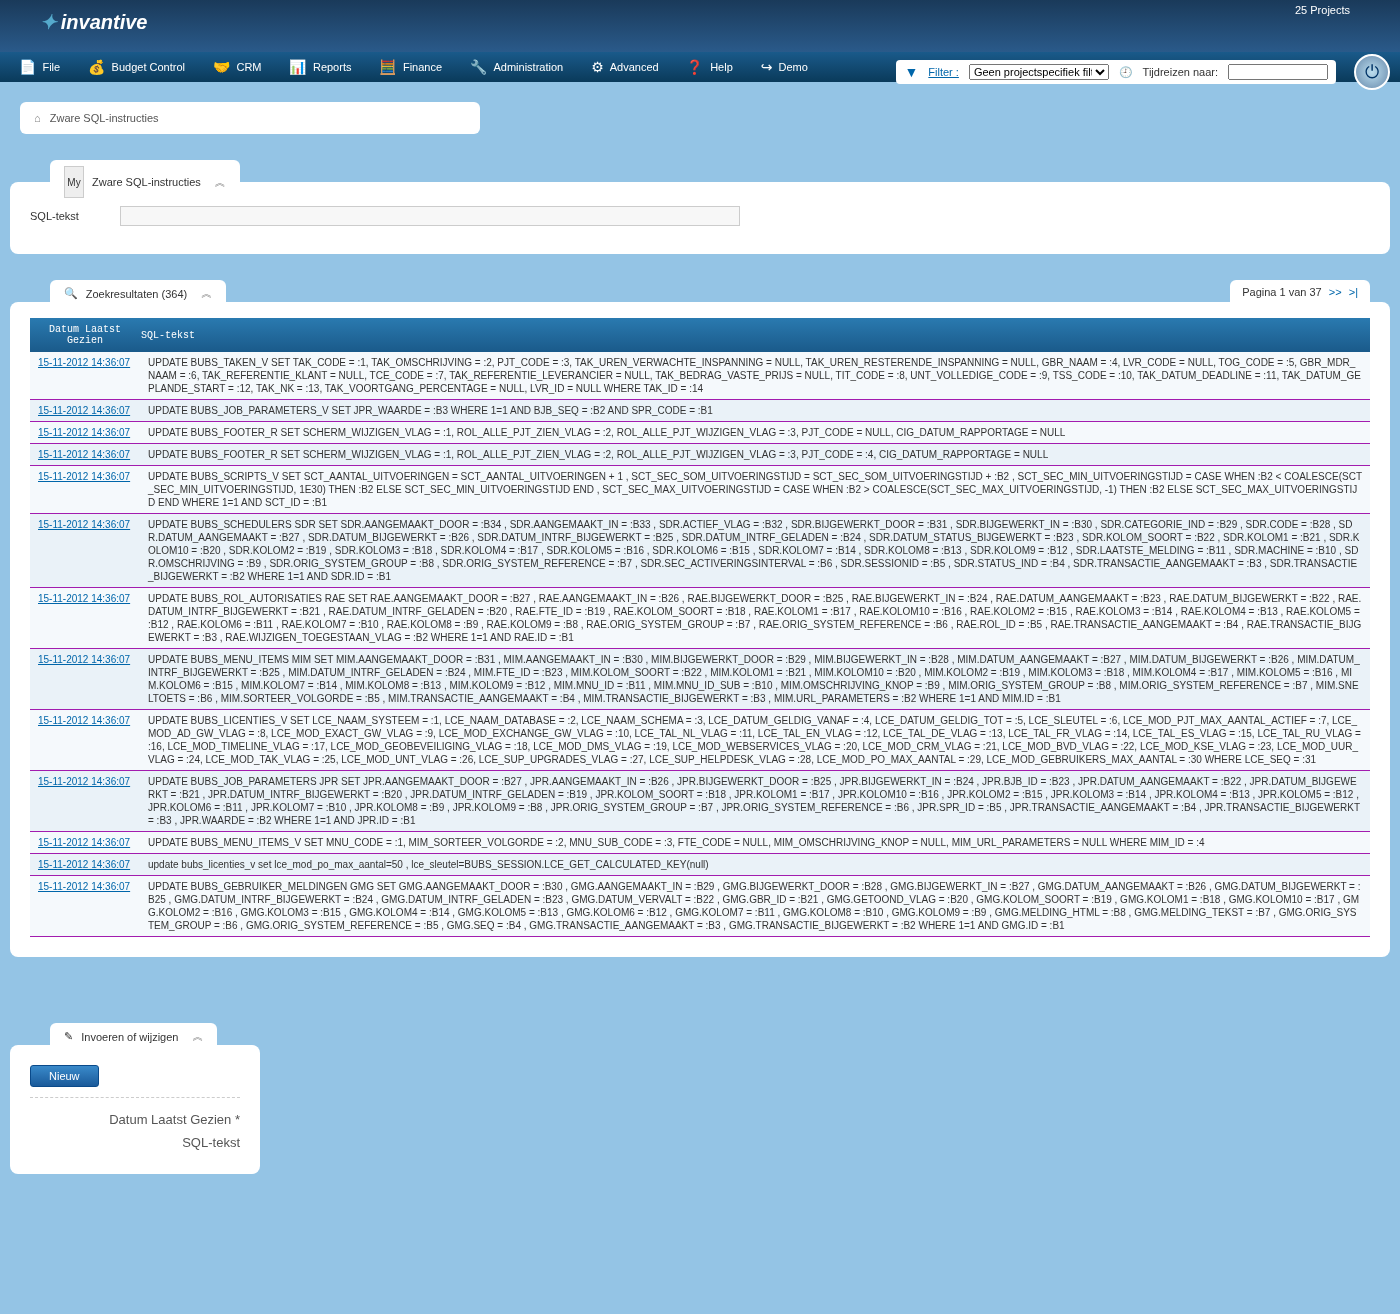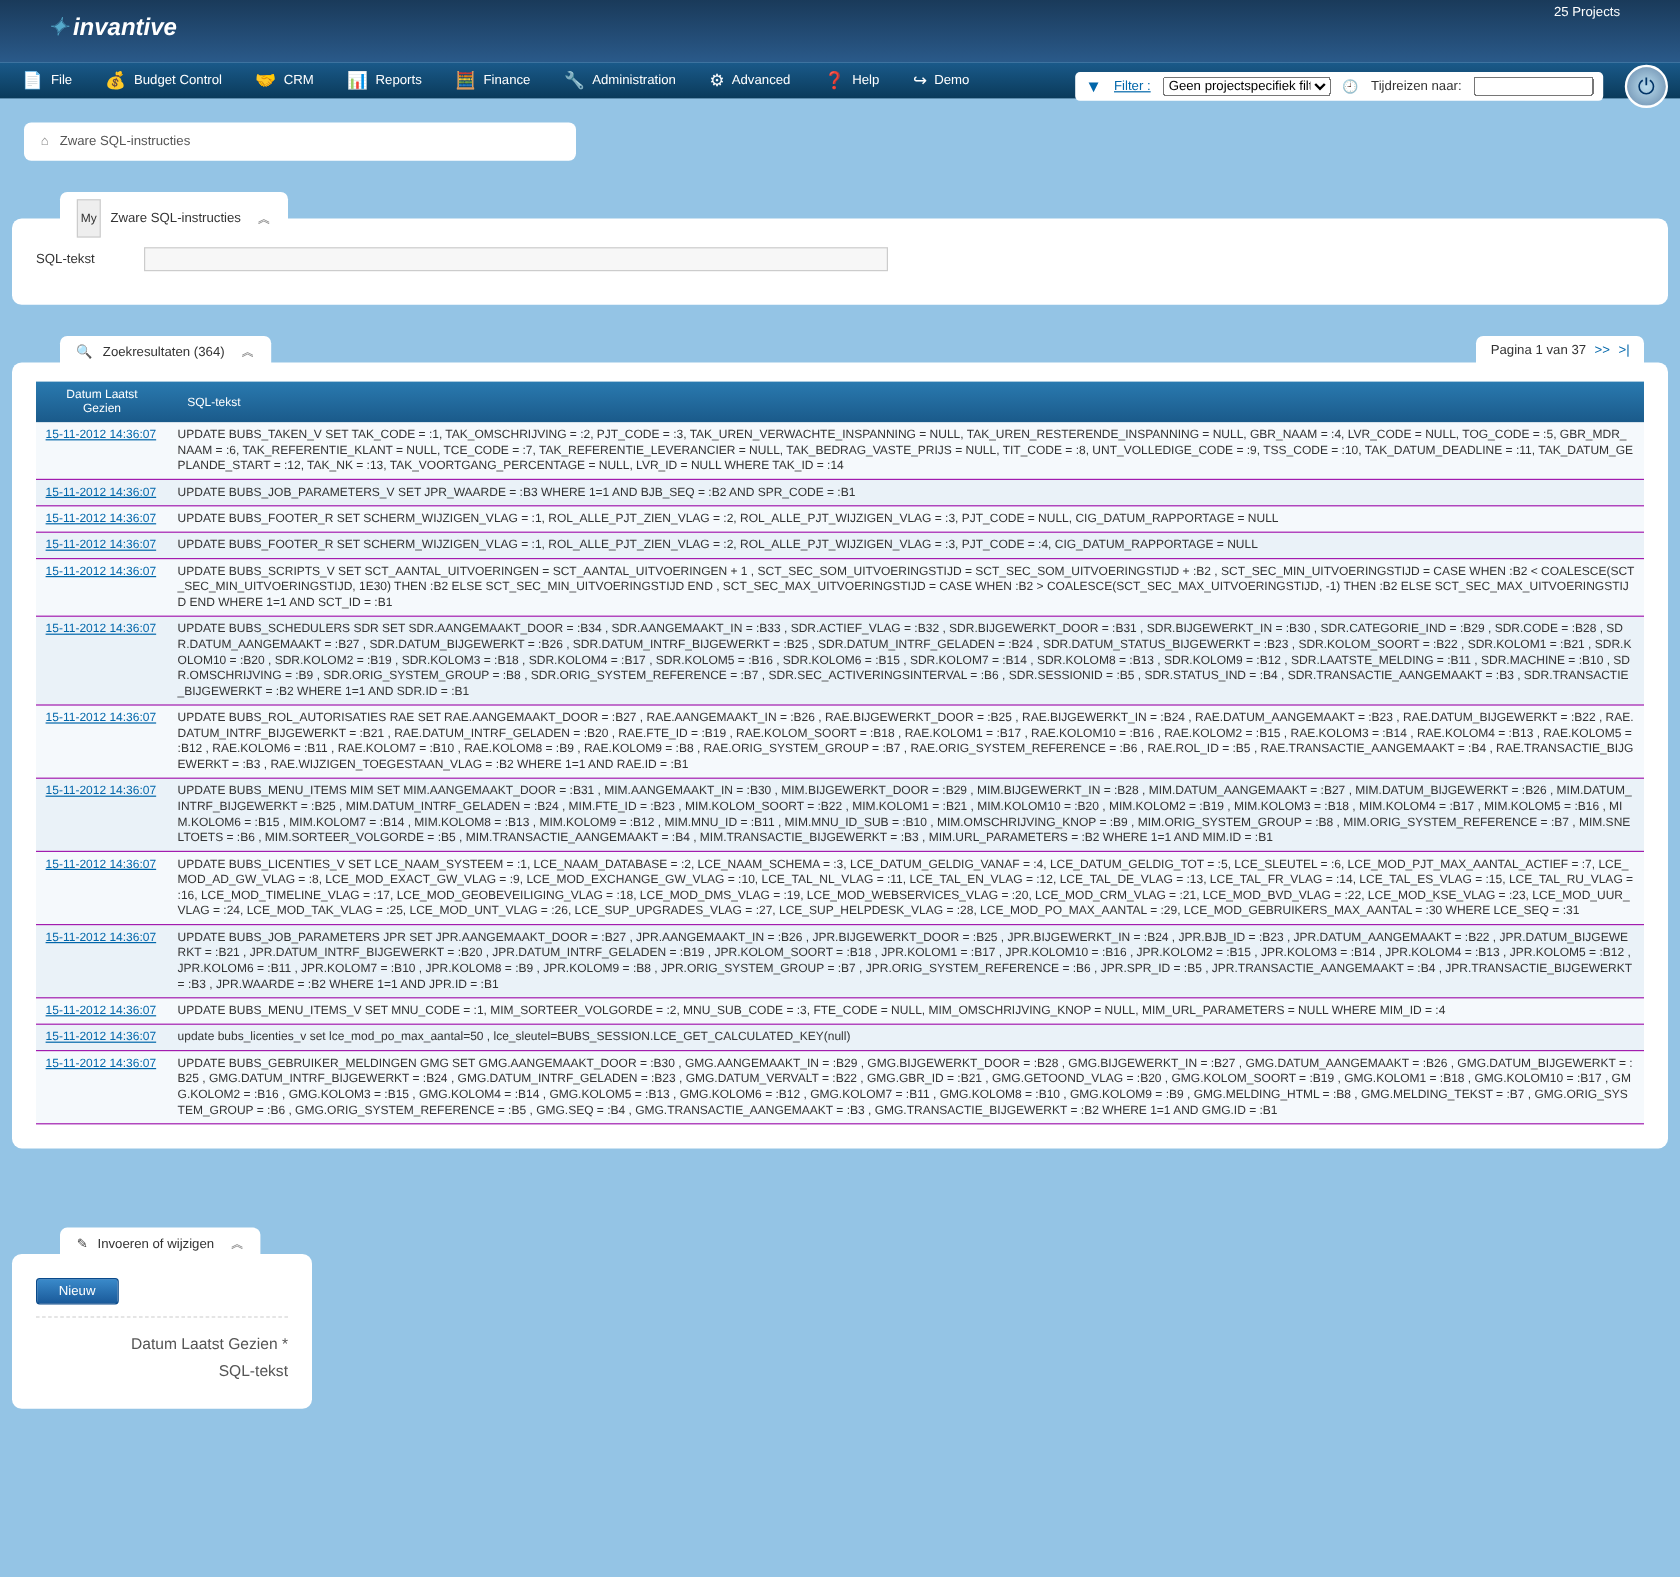--- a/index.html
+++ b/index.html
@@ -27,21 +27,21 @@
 .panel-tab-icon { width: 20px; height: 32px; background: #eee; border: 1px solid #ccc; display: inline-flex; align-items: center; justify-content: center; font-size: 10px; }
 .panel-tab .collapse { color: #888; cursor: pointer; margin-left: 6px; }
 .form-row { display: flex; align-items: center; gap: 10px; margin: 8px 0; }
 .form-label { width: 80px; color: #333; font-size: 11px; }
 .text-input { border: 1px solid #ccc; padding: 3px; font-size: 11px; width: 620px; background: #f7f7f7; }
 .btn { background: linear-gradient(#3a8aca, #1a5a9a); color: #fff; border: 1px solid #0a4a8a; border-radius: 3px; padding: 4px 18px; font-size: 11px; cursor: pointer; }
 .rows-select { font-size: 11px; width: 140px; }
 .pager { position: absolute; right: 20px; top: -22px; background: #fff; border-radius: 6px 6px 0 0; padding: 6px 12px; font-size: 11px; color: #333; }
 .pager a { color: #06a; text-decoration: none; margin-left: 4px; }
 table.results { width: 100%; border-collapse: collapse; font-size: 10px; }
-table.results th { background: linear-gradient(#2a7ab0, #1a5a8a); color: #fff; padding: 6px 16px; text-align: left; font-weight: normal; }
+table.results th { background: linear-gradient(#2a7ab0, #1a5a8a); color: #fff; padding: 6px 1px; text-align: left; font-weight: normal; font-family: Liberation Mono, monospace; }
 table.results th:first-child { width: 110px; text-align: center; }
 table.results td { padding: 4px 8px; border-bottom: 1px solid #a21caf; vertical-align: top; color: #333; line-height: 1.3; }
 table.results tr:nth-child(even) td { background: #eaf2f8; }
 table.results tr:nth-child(odd) td { background: #f5f9fc; }
 table.results td:first-child { color: #06a; text-decoration: underline; white-space: nowrap; }
 .edit-panel { background: #fff; border-radius: 8px; margin: 40px 10px 20px 10px; padding: 20px; width: 250px; position: relative; }
 .edit-fields { margin-top: 10px; }
 .edit-field-row { display: flex; justify-content: flex-end; padding: 4px 0; color: #555; font-size: 13px; text-align: center; }
 .sep { border-top: 1px dashed #ccc; margin: 10px 0; }
 .panel-spacer { height: 28px; }

